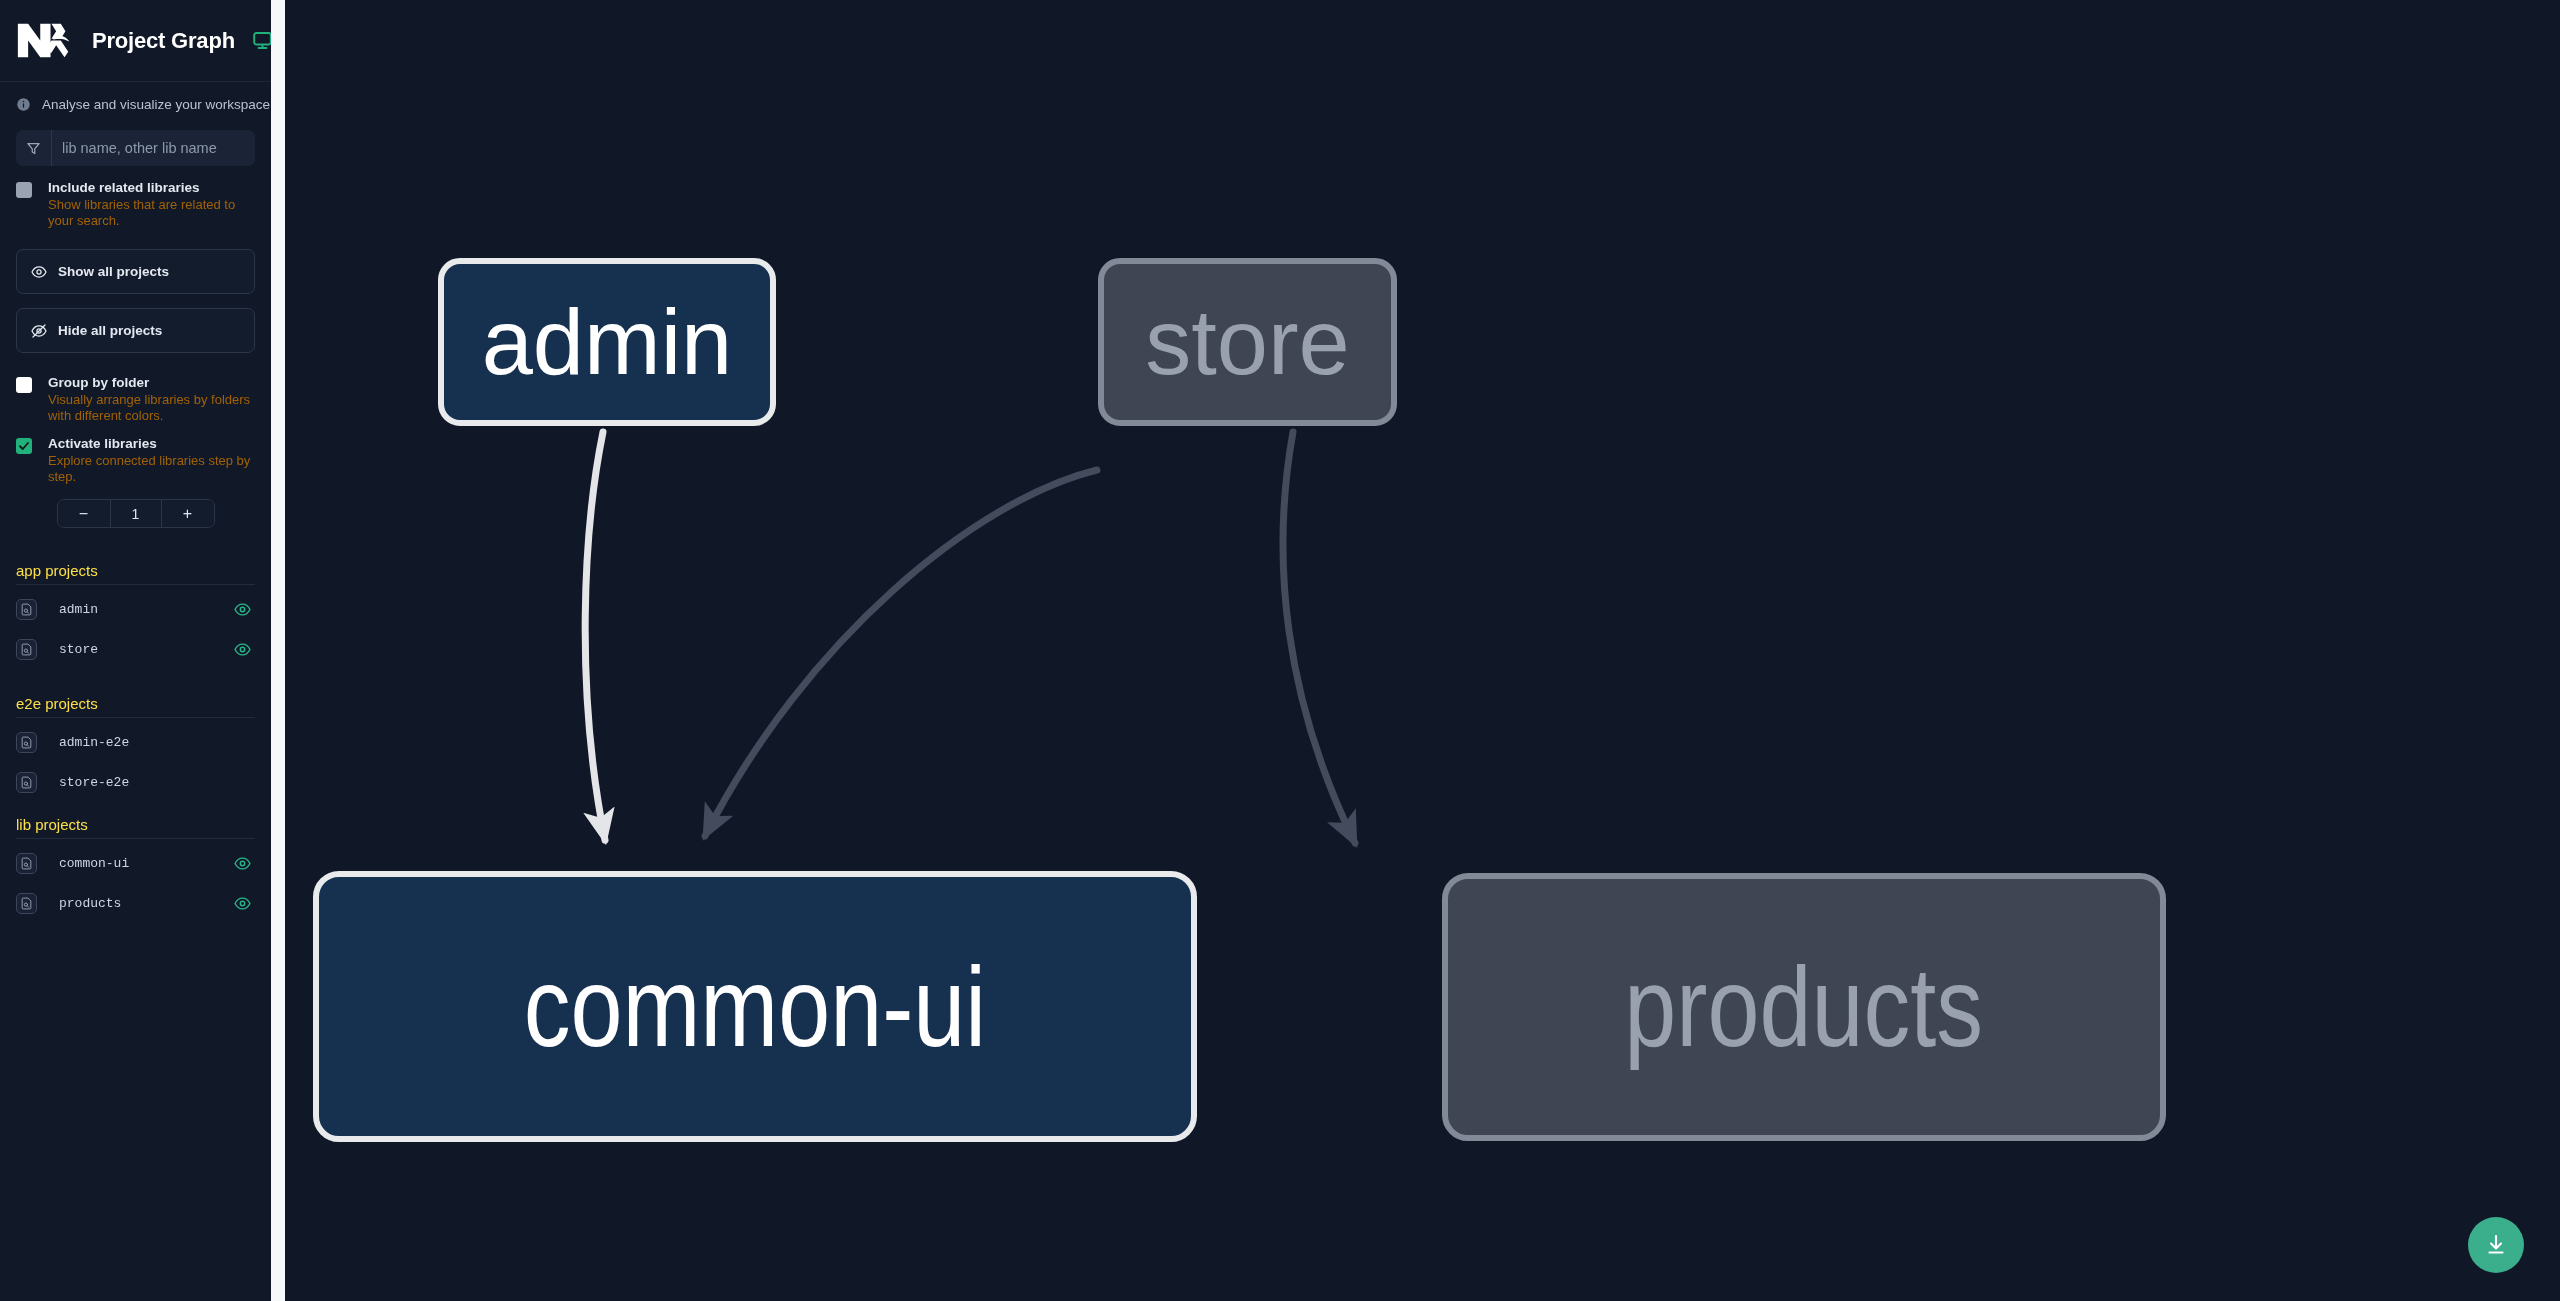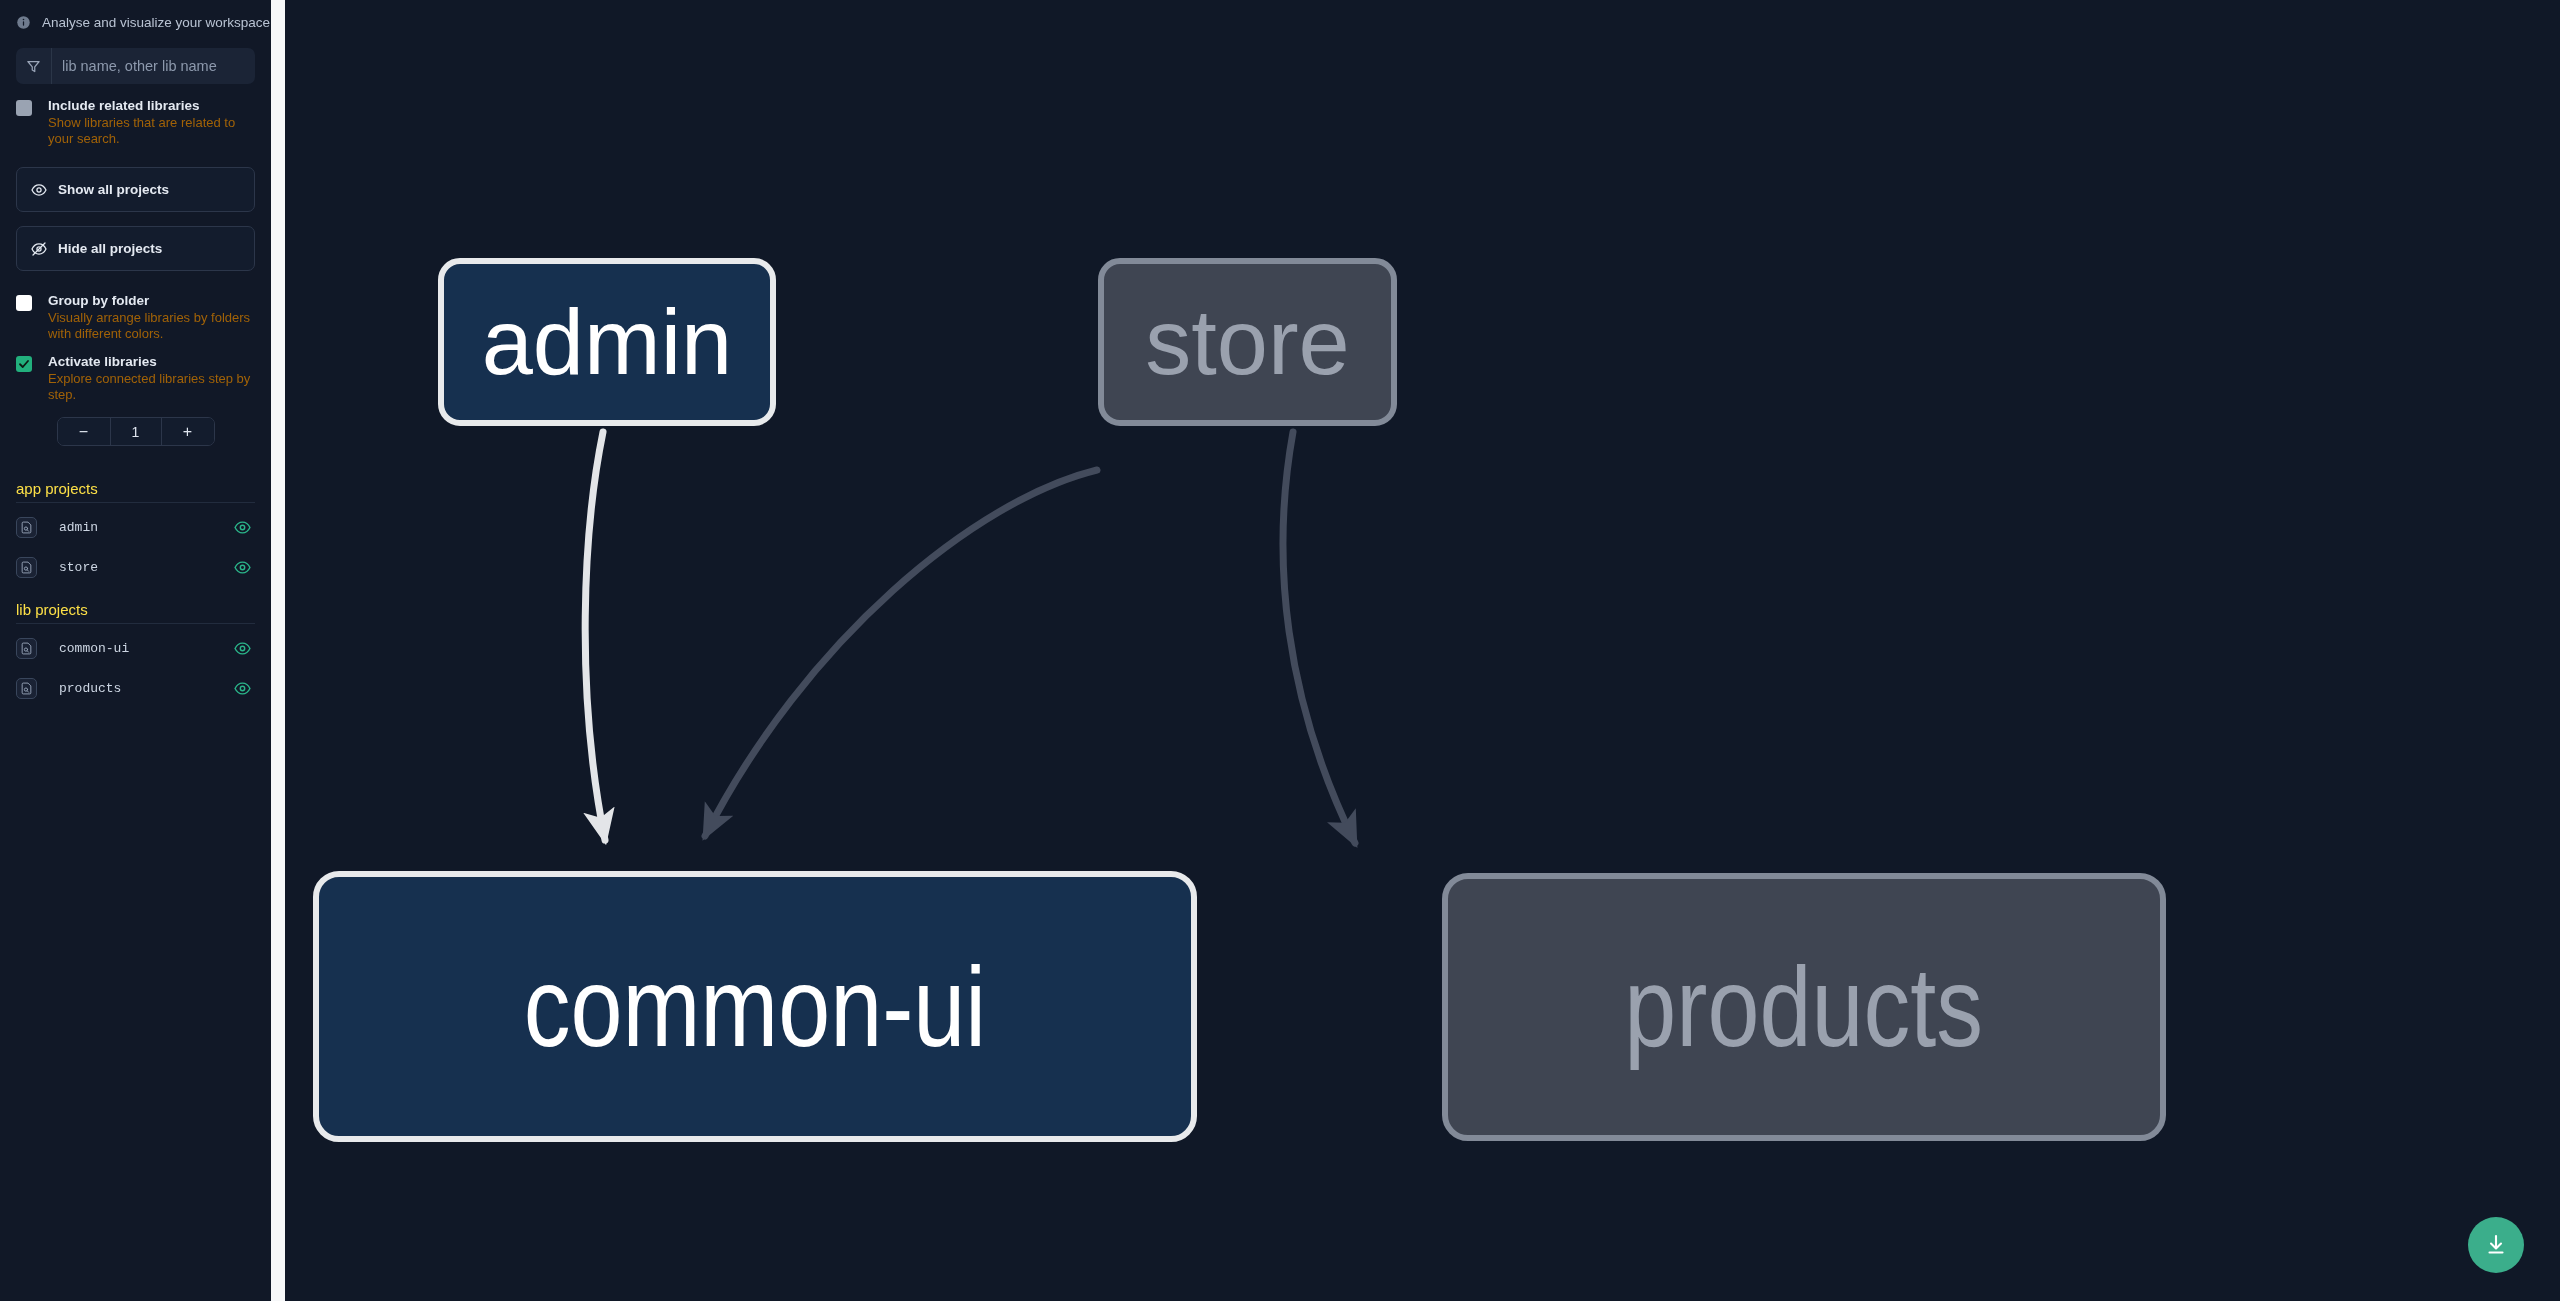--- a/index.html
+++ b/index.html
@@ -282,20 +282,38 @@
   }
   #download-fab svg { width: 24px; height: 24px; display: block; }
 </style>
 </head>
 <body>
 
 <div id="app">
 
   <aside id="sidebar">
 
+    <div class="sb-header">
+      <span class="nx-logo">
+        <svg viewBox="0 0 60 44" xmlns="http://www.w3.org/2000/svg">
+          <path fill="#ffffff" d="M2 4 h11 l13 18 V4 h11 v36 H26 L13 22 v18 H2 Z"></path>
+          <path fill="#ffffff" d="M38 4 h10 l5 8 -5 8 h-10 l5 -8 Z"></path>
+          <path fill="#ffffff" d="M38 22 h10 l8 12 -4 6 -9 -13 -5 8 h-9 l9 -13 Z"></path>
+          <path fill="#ffffff" d="M40 17 c7 -2 14 1 17 6 c-5 -3 -11 -4 -17 -2 Z"></path>
+        </svg>
+      </span>
+      <span class="sb-title">Project Graph</span>
+      <span class="monitor-icon">
+        <svg viewBox="0 0 24 24" fill="none" stroke="#22b07d" stroke-width="2.2" stroke-linecap="round" stroke-linejoin="round" xmlns="http://www.w3.org/2000/svg">
+          <rect x="2.5" y="3.5" width="19" height="13" rx="2.5"></rect>
+          <line x1="12" y1="17" x2="12" y2="20.5"></line>
+          <line x1="7.5" y1="20.5" x2="16.5" y2="20.5"></line>
+        </svg>
+      </span>
+    </div>
 
     <div class="sb-tagline">
       <span class="info-icon">
         <svg viewBox="0 0 24 24" xmlns="http://www.w3.org/2000/svg">
           <circle cx="12" cy="12" r="10" fill="#6f7b8e"></circle>
           <rect x="11" y="10" width="2" height="7" rx="1" fill="#111827"></rect>
           <circle cx="12" cy="7.2" r="1.3" fill="#111827"></circle>
         </svg>
       </span>
       <span class="txt">Analyse and visualize your workspace.</span>
@@ -400,20 +418,45 @@
           <span class="proj-name">store</span>
           <span class="proj-eye">
             <svg viewBox="0 0 24 24" fill="none" stroke="#2bb58a" stroke-width="2" stroke-linecap="round" stroke-linejoin="round" xmlns="http://www.w3.org/2000/svg">
               <path d="M1.5 12 C4 6.8 8 4.4 12 4.4 C16 4.4 20 6.8 22.5 12 C20 17.2 16 19.6 12 19.6 C8 19.6 4 17.2 1.5 12 Z"></path>
               <circle cx="12" cy="12" r="3.1"></circle>
             </svg>
           </span>
         </div>
       </div>
 
+      <div class="grp" style="margin-top:30px">
+        <div class="grp-title">e2e projects</div>
+
+        <div class="proj-row">
+          <span class="proj-chip">
+            <svg viewBox="0 0 24 24" fill="none" stroke="#93a0b4" stroke-width="1.8" stroke-linecap="round" stroke-linejoin="round" xmlns="http://www.w3.org/2000/svg">
+              <path d="M14 2 H6 a2 2 0 0 0 -2 2 v16 a2 2 0 0 0 2 2 h12 a2 2 0 0 0 2 -2 V8 Z"></path>
+              <circle cx="11" cy="14" r="3"></circle>
+              <line x1="13.4" y1="16.4" x2="16" y2="19"></line>
+            </svg>
+          </span>
+          <span class="proj-name">admin-e2e</span>
+        </div>
+
+        <div class="proj-row">
+          <span class="proj-chip">
+            <svg viewBox="0 0 24 24" fill="none" stroke="#93a0b4" stroke-width="1.8" stroke-linecap="round" stroke-linejoin="round" xmlns="http://www.w3.org/2000/svg">
+              <path d="M14 2 H6 a2 2 0 0 0 -2 2 v16 a2 2 0 0 0 2 2 h12 a2 2 0 0 0 2 -2 V8 Z"></path>
+              <circle cx="11" cy="14" r="3"></circle>
+              <line x1="13.4" y1="16.4" x2="16" y2="19"></line>
+            </svg>
+          </span>
+          <span class="proj-name">store-e2e</span>
+        </div>
+      </div>
 
       <div class="grp" style="margin-top:18px">
         <div class="grp-title">lib projects</div>
 
         <div class="proj-row">
           <span class="proj-chip">
             <svg viewBox="0 0 24 24" fill="none" stroke="#93a0b4" stroke-width="1.8" stroke-linecap="round" stroke-linejoin="round" xmlns="http://www.w3.org/2000/svg">
               <path d="M14 2 H6 a2 2 0 0 0 -2 2 v16 a2 2 0 0 0 2 2 h12 a2 2 0 0 0 2 -2 V8 Z"></path>
               <circle cx="11" cy="14" r="3"></circle>
               <line x1="13.4" y1="16.4" x2="16" y2="19"></line>

